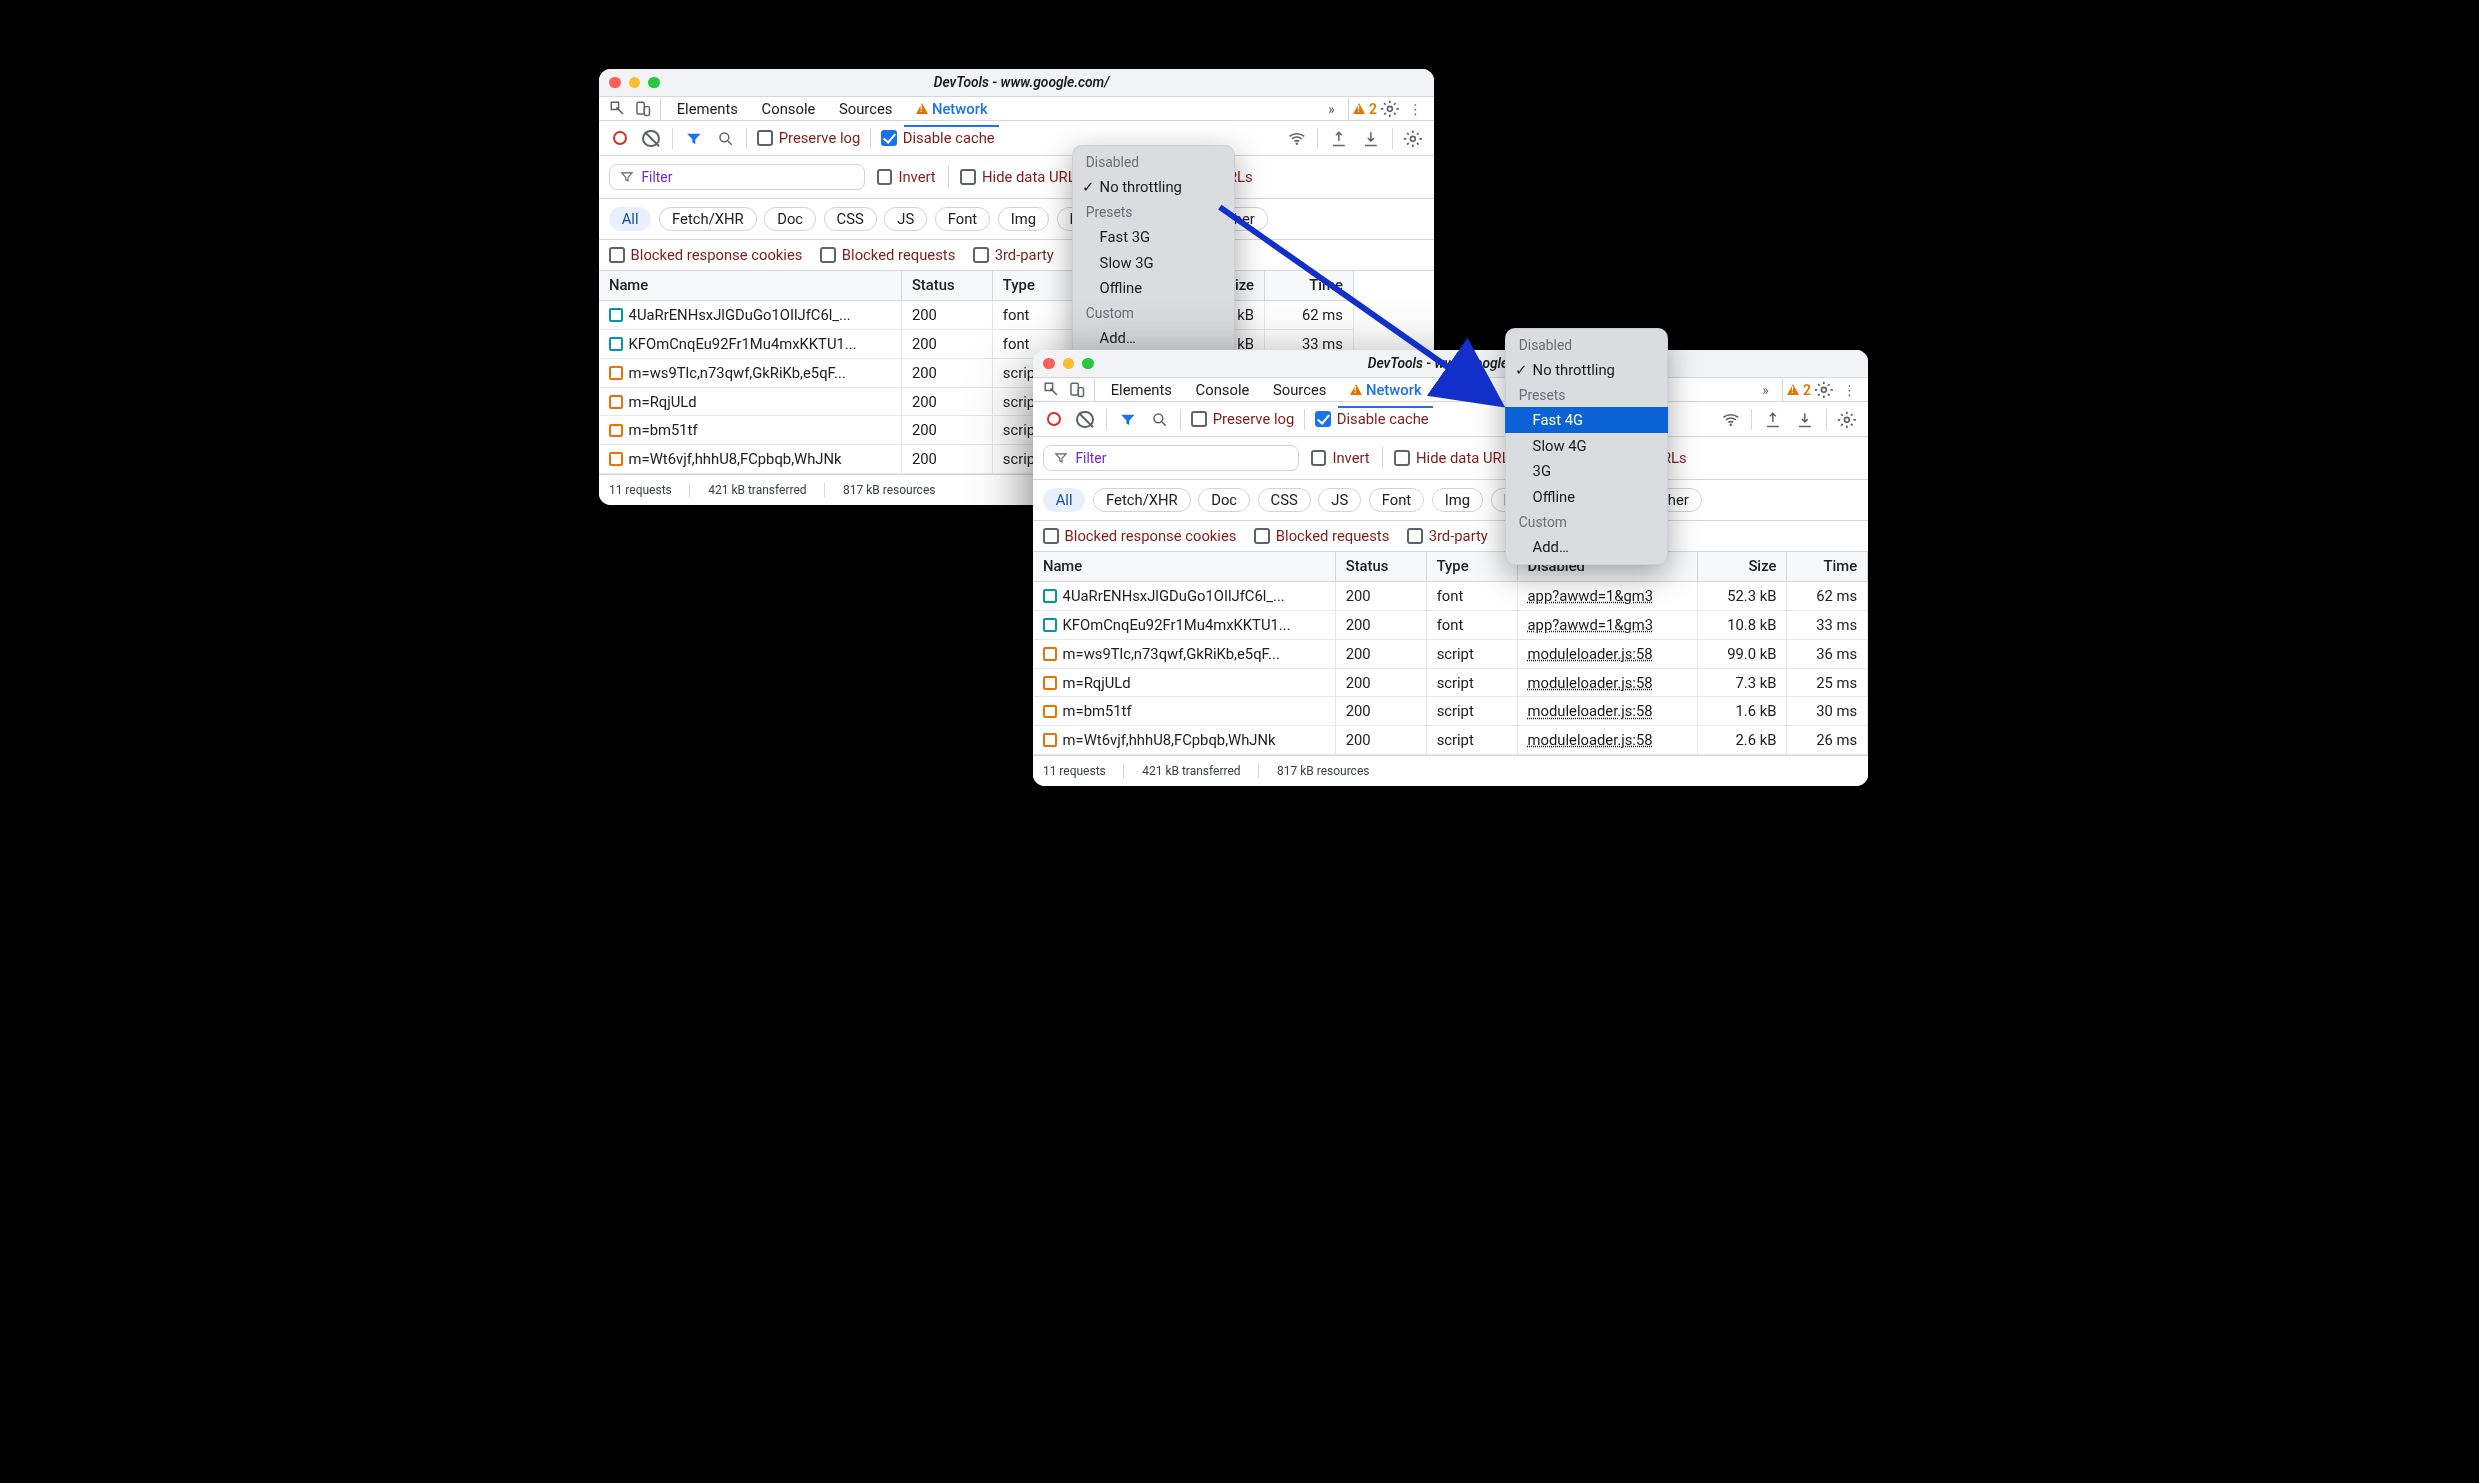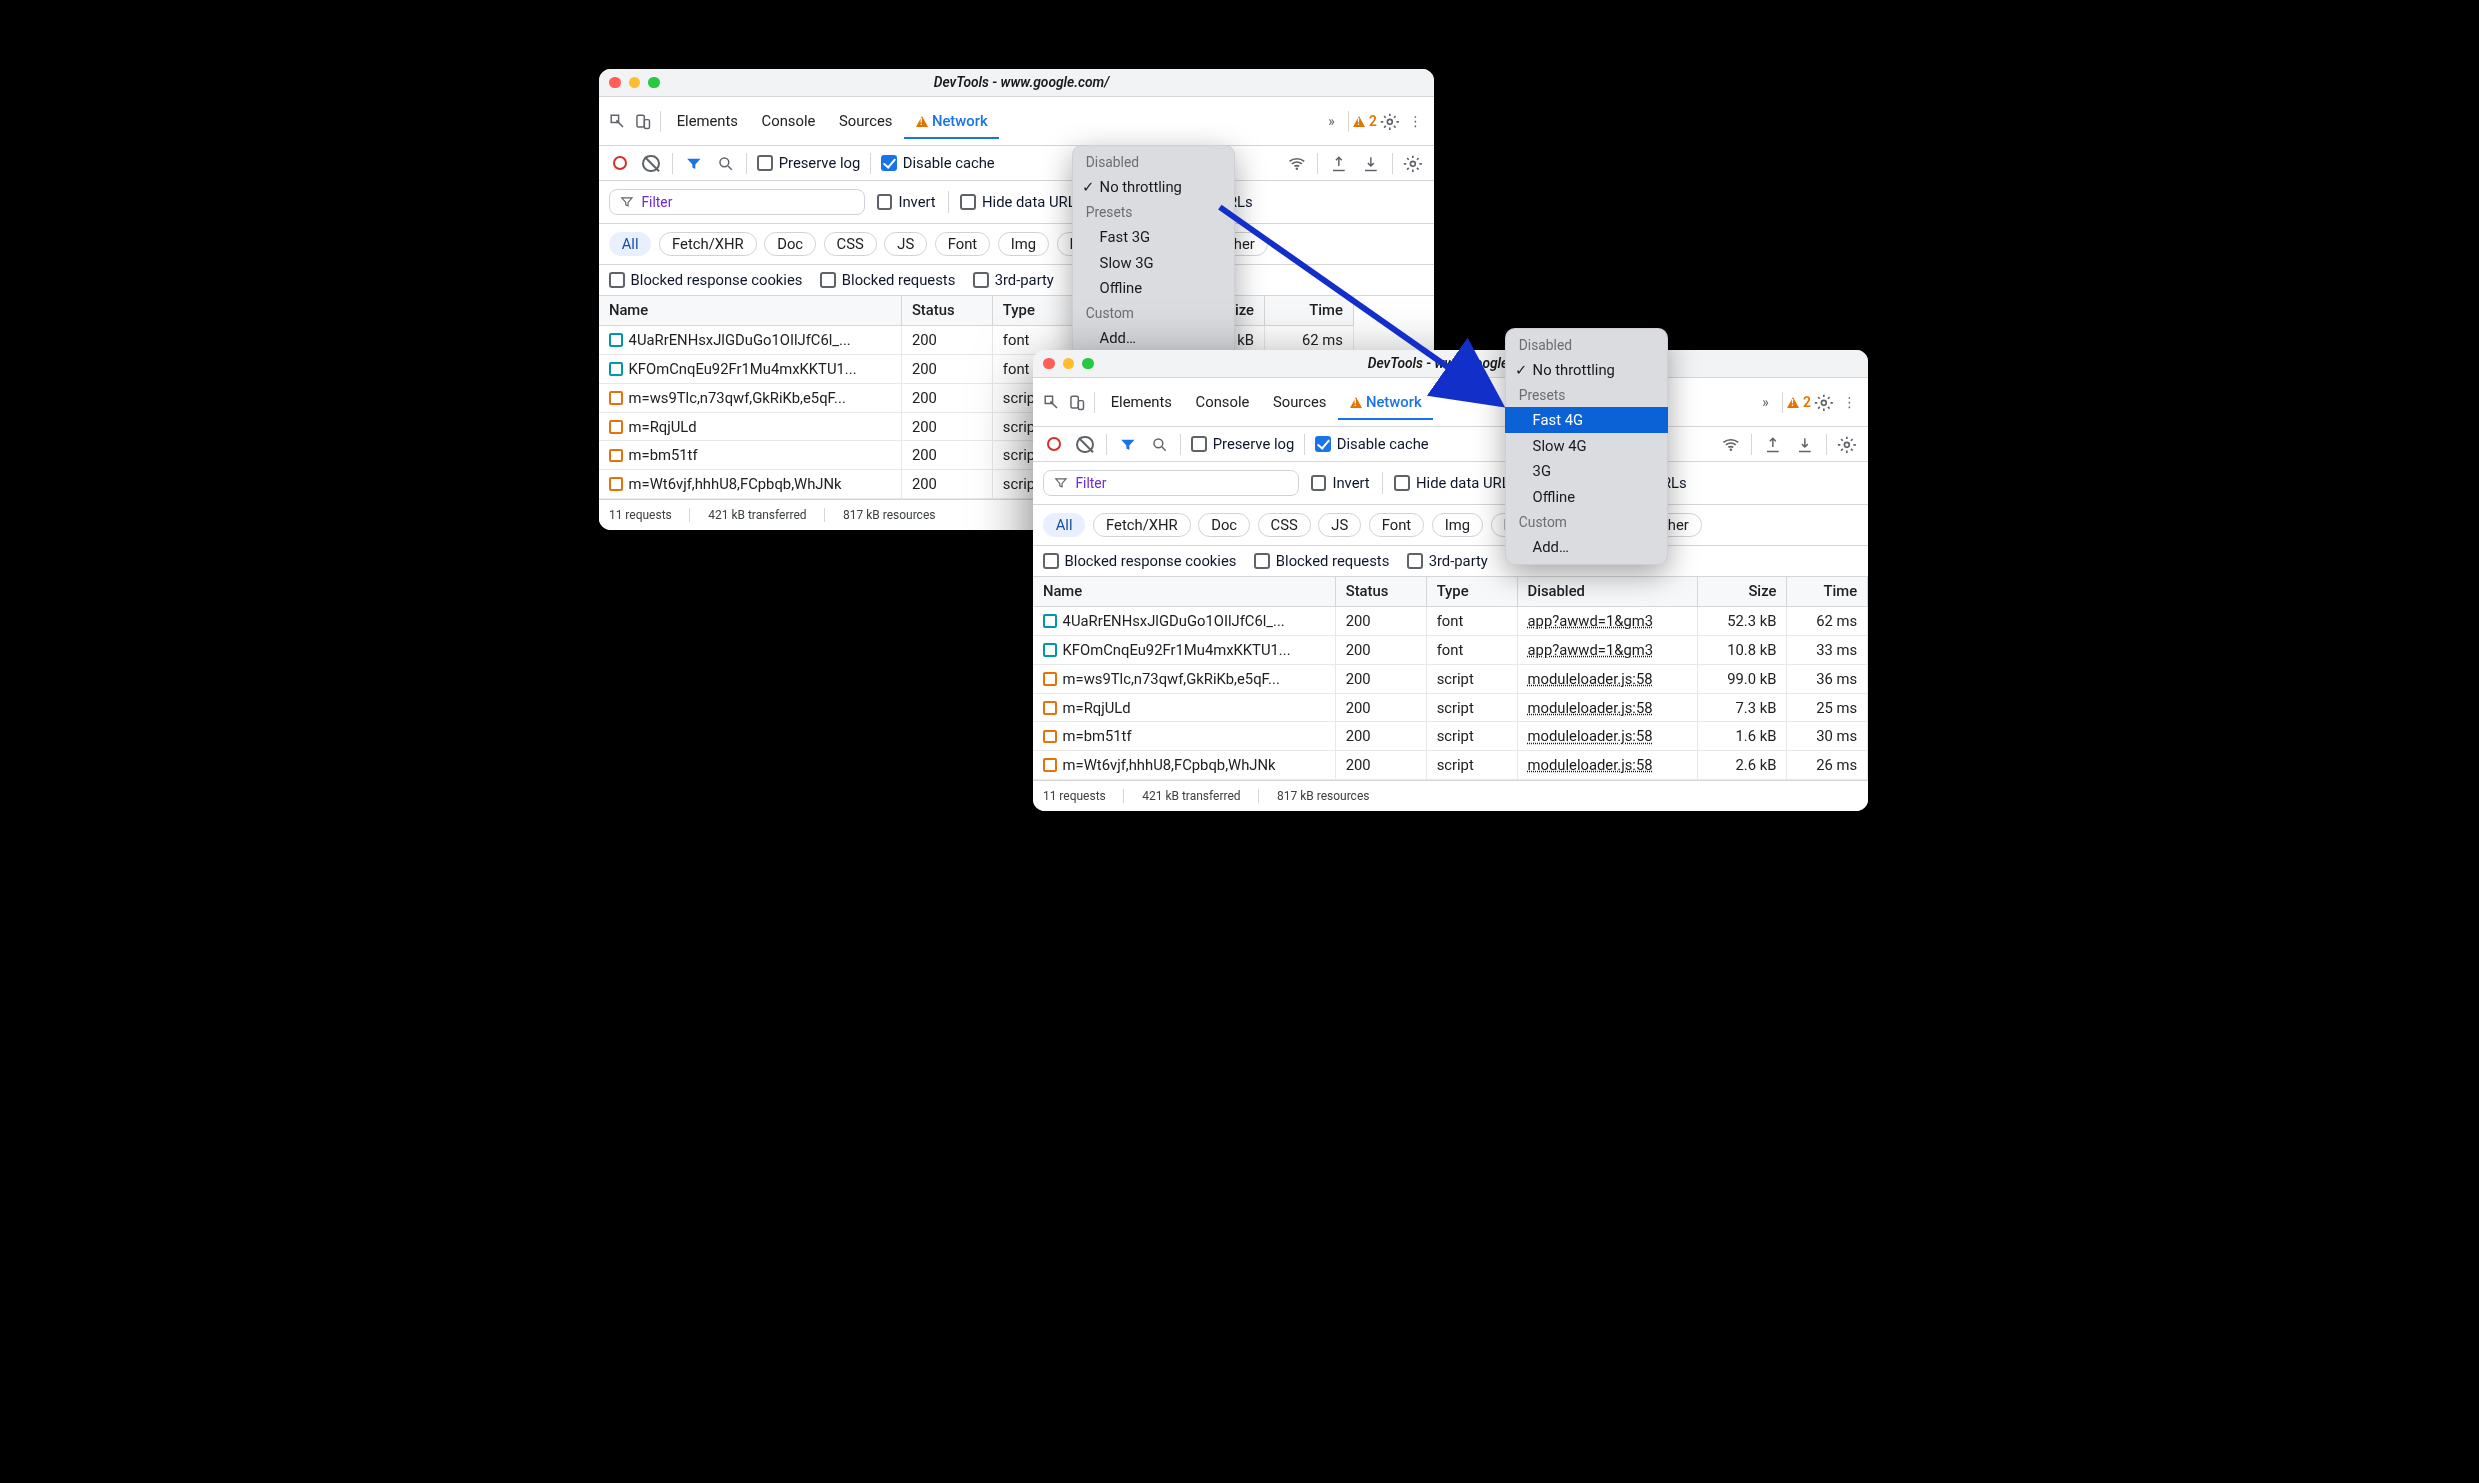--- a/index.html
+++ b/index.html
@@ -56,21 +56,21 @@
     color:#1a1a1a;
   }
 
   
   .tabs{
     display:flex; align-items:center;
     border-top:1px solid var(--border);
     border-bottom:1px solid var(--border);
     background:#fff;
     padding:0 5.9px;
-    height:50px;
+    height:25px;
   }
   .tabs .tool{width:25.6px;display:flex;align-items:center;justify-content:center;color:#5f6368}
   .tabs .sep{width:1px;height:21.7px;background:var(--border);margin:0 3.9px}
   .tab{
     padding:7.9px 11.8px;
     color:#202124;
     font-size:14.8px;
     cursor:default;
   }
   .tab.active{
@@ -97,21 +97,21 @@
     padding:5.9px 9.9px;
     background:#fff;
     border-bottom:1px solid var(--border);
     height:35px;
   }
   .iconbtn{width:21.7px;height:21.7px;display:flex;align-items:center;justify-content:center;color:#5f6368}
   .rec{width:13.8px;height:13.8px;border-radius:50%;border:2px solid #d93025}
   .noslash{width:17.7px;height:17.7px;border:2px solid #5f6368;border-radius:50%;position:relative}
   .noslash::after{content:"";position:absolute;width:19.7px;height:2px;background:#5f6368;top:6.9px;left:-2px;transform:rotate(45deg)}
   .funnel{color:var(--blue)}
-  .chk{display:flex;align-items:center;gap:5.9px;color:#0f172a;font-size:14.8px}
+  .chk{display:flex;align-items:center;gap:5.9px;color:#7f1d1d;font-size:14.8px}
   .cbox{width:15.8px;height:15.8px;border:2px solid #5f6368;border-radius:3px;display:inline-block}
   .cbox.on{background:var(--blue);border-color:var(--blue);position:relative}
   .cbox.on::after{content:"";position:absolute;left:3px;top:-1px;width:4.9px;height:9.9px;border:solid #fff;border-width:0 2px 2px 0;transform:rotate(40deg)}
   .vsep{width:1px;height:21.7px;background:var(--border)}
 
   
   .filterrow{display:flex;align-items:center;gap:11.8px;padding:7.9px 9.9px;background:#fff;border-bottom:1px solid var(--border)}
   .filterbox{
     display:flex;align-items:center;gap:7.9px;
     border:1px solid #cfd2d6;border-radius:7.9px;

